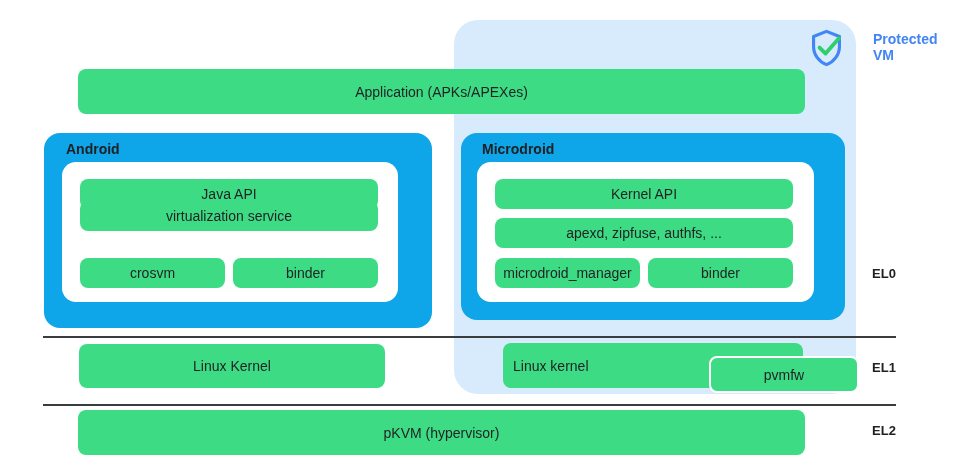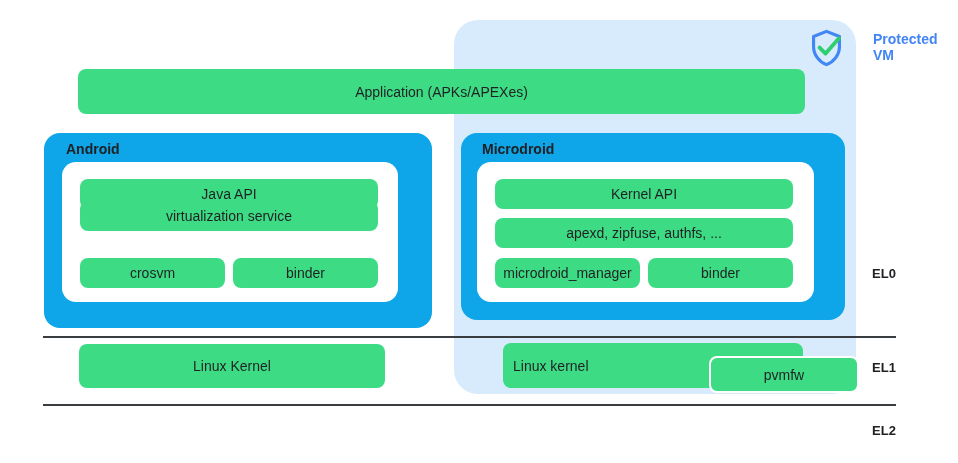--- a/index.html
+++ b/index.html
@@ -119,18 +119,21 @@
   </div>
   <div class="abs bar left-align" style="left:503px; top:343px; width:300px; height:45px; z-index:2;">
     <span>Linux kernel</span>
   </div>
   <div class="abs bar pvmfw" style="left:661px; top:356px; width:150px; height:37px;margin-left:48px;">
     <span>pvmfw</span>
   </div>
 
   <div class="abs hline" style="top:404px; z-index:2;"></div>
 
+  <div class="abs bar" style="left:78px; top:410px; width:727px; height:45px;">
+    <span>pKVM (hypervisor)</span>
+  </div>
 
   <div class="abs el-label" style="left:869px; top:266px;">EL0</div>
   <div class="abs el-label" style="left:869px; top:360px;">EL1</div>
   <div class="abs el-label" style="left:869px; top:423px;">EL2</div>
 
 </div>
 
 </body></html>

